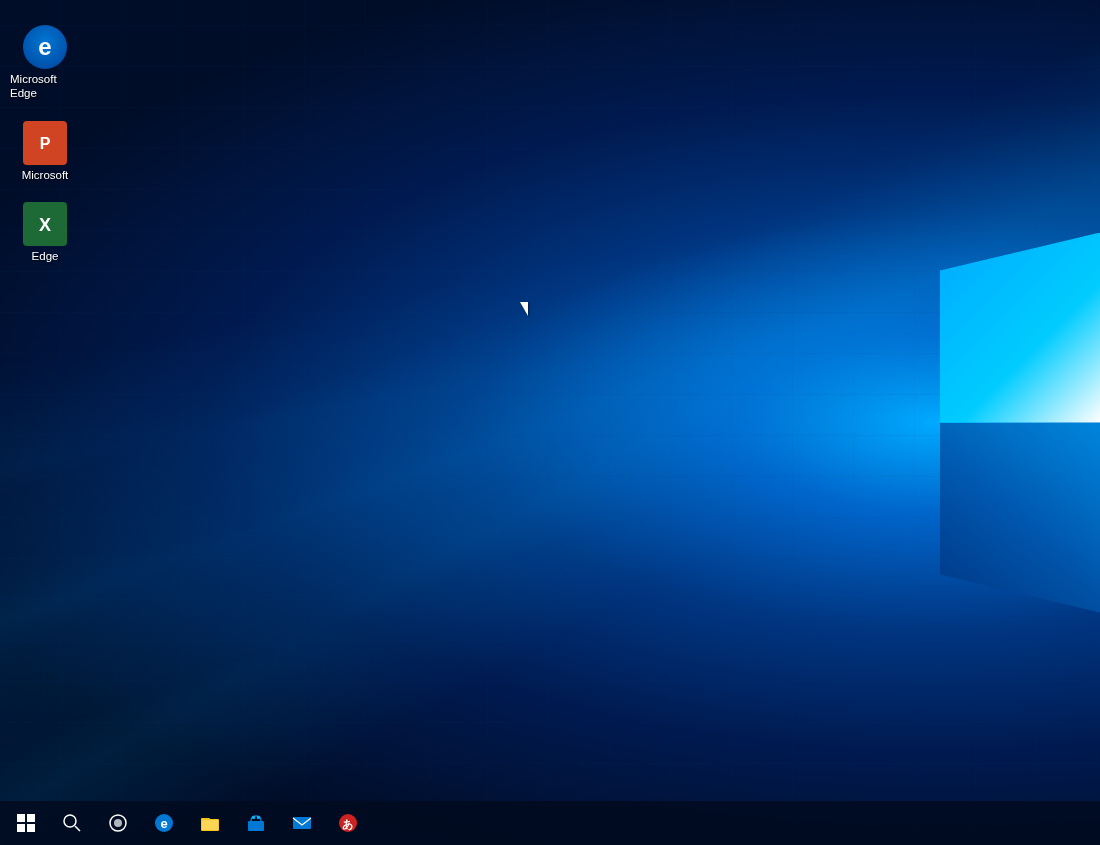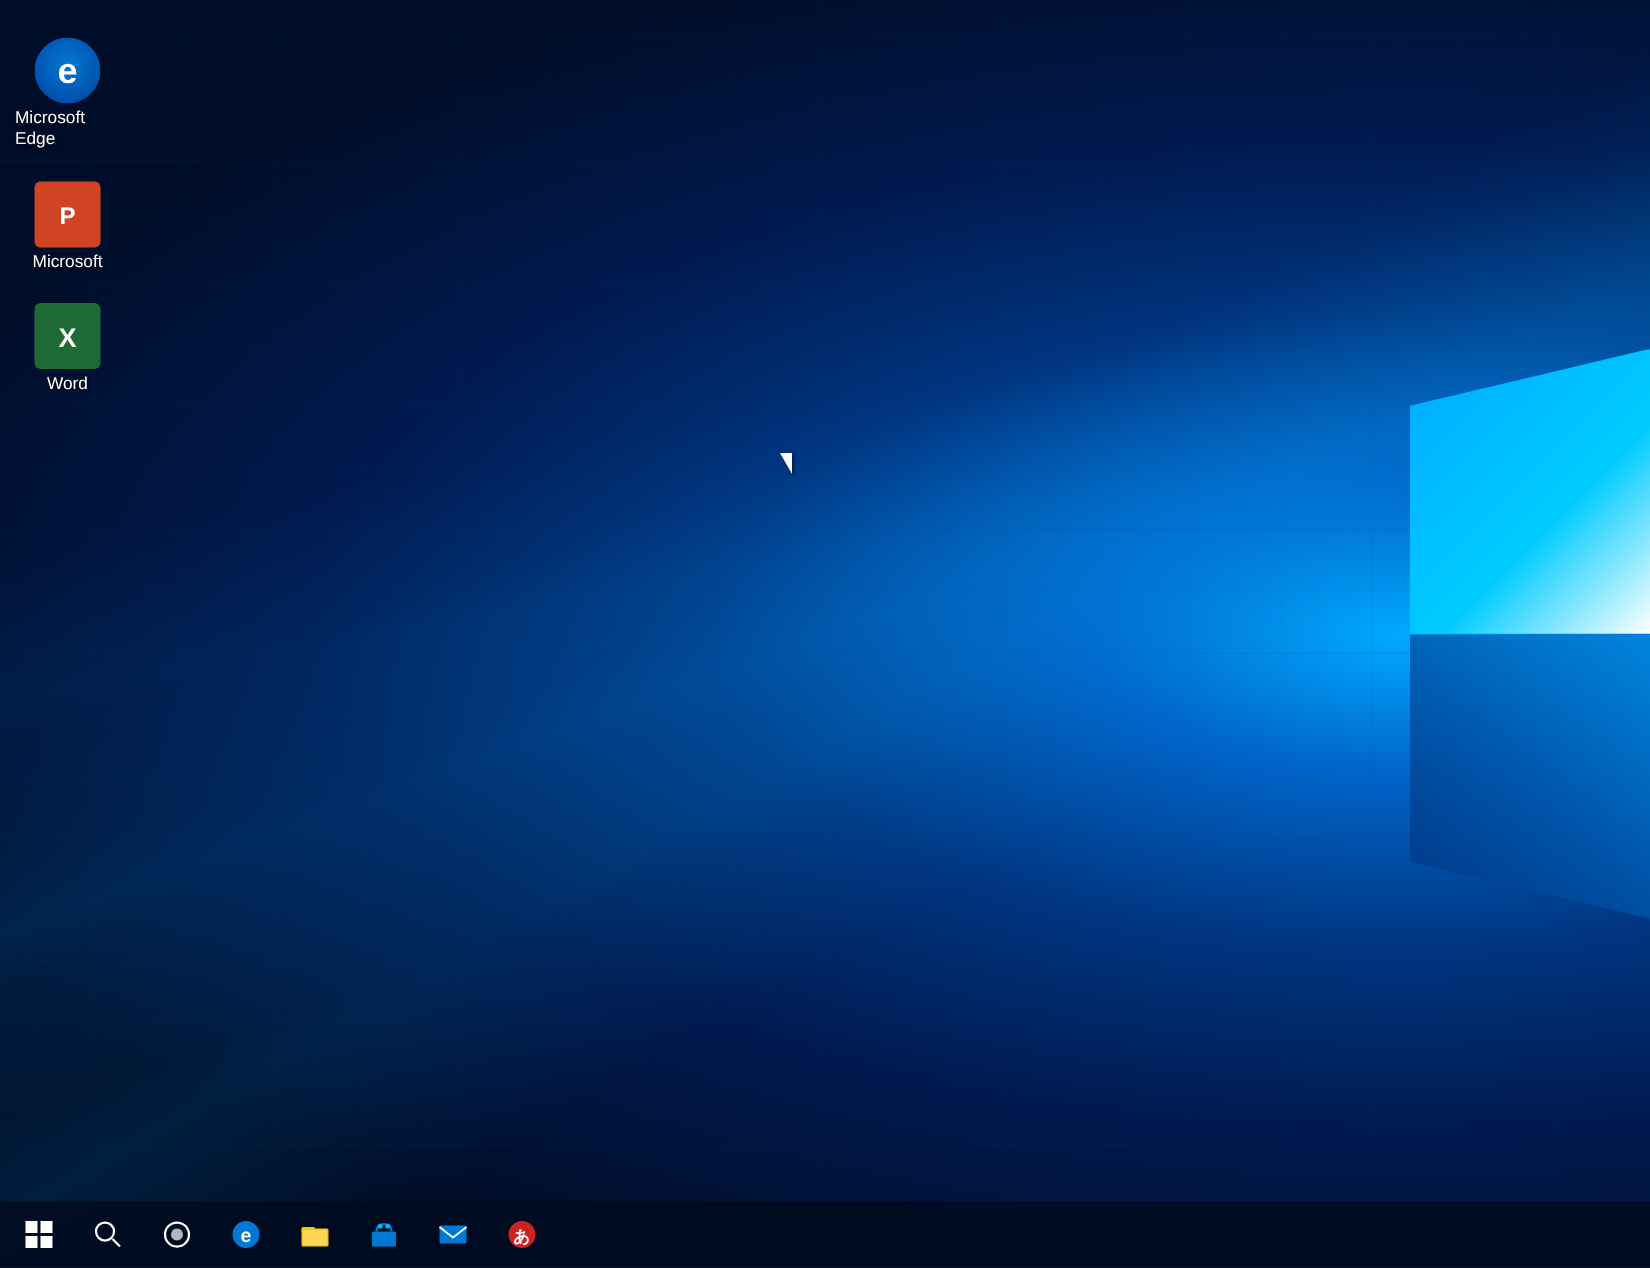--- a/index.html
+++ b/index.html
@@ -265,21 +265,21 @@
 
     <div class="desktop-icon">
       <div class="icon-img">
         <div class="excel-icon-bg">
           <svg width="28" height="28" viewBox="0 0 28 28">
             <rect width="28" height="28" rx="3" fill="#1d6a37"></rect>
             <text x="14" y="21" text-anchor="middle" font-size="18" font-weight="bold" fill="white" font-family="Arial">X</text>
           </svg>
         </div>
       </div>
-      <span class="icon-label">Word</span>
+      <span class="icon-label">Edge</span>
     </div>
 
   </div>
 
   <div class="cursor"></div>
 
   <div class="taskbar">
 
     <div class="taskbar-btn">
       <svg viewBox="0 0 20 20" fill="white" xmlns="http://www.w3.org/2000/svg">

